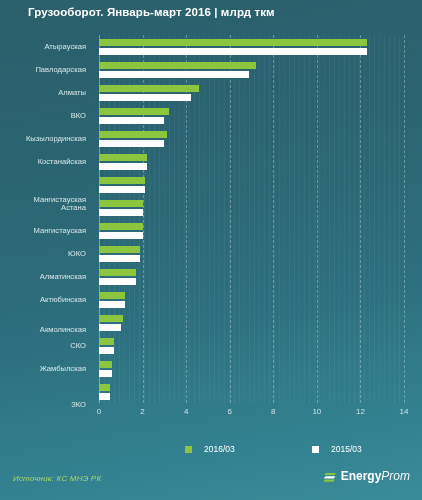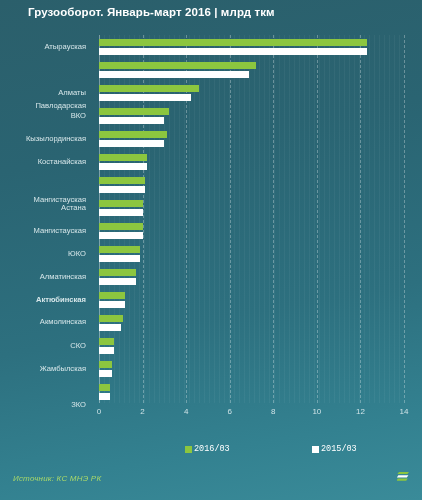--- a/index.html
+++ b/index.html
@@ -33,52 +33,52 @@
   .row{position:absolute;left:0;height:20px;}
   .bar{position:absolute;height:7px;left:0;border-radius:0;}
   .bar.g{background:#8cc63f;top:1px;}
   .bar.w{background:#ffffff;top:10px;}
   .ticks{position:absolute;left:0;top:372px;width:422px;height:14px;}
   .tick{
     position:absolute;top:0;font-size:8px;color:#cfe3e7;
     transform:translateX(-50%);white-space:nowrap;
   }
   .legend{position:absolute;left:0;top:444px;width:422px;height:14px;}
-  .lg-item{position:absolute;top:0;display:flex;align-items:center;gap:2px;font-size:8.5px;color:#ffffff;font-family:Liberation Mono, monospace;}
+  .lg-item{position:absolute;top:0;display:flex;align-items:center;gap:12px;font-size:8.5px;color:#ffffff;}
   .sw{width:7px;height:7px;display:inline-block;}
   .source{
     position:absolute;left:13px;top:474px;font-size:8px;font-style:italic;
     color:#a8d86a;letter-spacing:.2px;white-space:nowrap;
   }
   .logo{position:absolute;right:12px;top:469px;display:flex;align-items:center;gap:4px;}
   .logo-mark{width:13px;height:13px;position:relative;}
   .logo-text{font-size:12px;color:#ffffff;white-space:nowrap;}
   .logo-text b{font-weight:bold;}
   .logo-text i{font-style:italic;font-weight:normal;opacity:.95;}
 </style>
 </head>
 <body>
 
 <div class="title">Грузооборот. Январь-март  2016 | млрд ткм</div>
 
 <div class="plot-wrap">
   <div class="labels">
       <div class="lbl" style="top: 6.5px;">Атырауская</div>
-      <div class="lbl" style="top: 29.5px; margin-top: 36px;">Павлодарская</div>
+      <div class="lbl" style="top: 29.5px;">Павлодарская</div>
       <div class="lbl" style="top: 52.5px;">Алматы</div>
       <div class="lbl" style="top: 75.5px;">ВКО</div>
       <div class="lbl" style="top: 98.5px;">Кызылординская</div>
       <div class="lbl" style="top: 121.5px;">Костанайская</div>
       <div class="lbl" style="top: 160px;">Мангистауская</div>
       <div class="lbl" style="top: 167.5px;">Астана</div>
       <div class="lbl" style="top: 190.5px;">Мангистауская</div>
       <div class="lbl" style="top: 213.5px;">ЮКО</div>
       <div class="lbl" style="top: 236.5px;">Алматинская</div>
-      <div class="lbl" style="top: 259.5px; font-weight: bold;">Актюбинская</div>
-      <div class="lbl" style="top: 282px;">Акмолинская</div>
+      <div class="lbl" style="top: 259.5px;">Актюбинская</div>
+      <div class="lbl" style="top: 290px;">Акмолинская</div>
       <div class="lbl" style="top: 305.5px;">СКО</div>
       <div class="lbl" style="top: 328.5px;">Жамбылская</div>
       <div class="lbl" style="top: 365px; margin-left: 18px;">ЗКО</div>
     </div>
   <div class="axis-line"></div>
   <div class="plot">
       <div class="grid-major" style="left: 43.5714px;"></div>
       <div class="grid-major" style="left: 87.1429px;"></div>
       <div class="grid-major" style="left: 130.714px;"></div>
       <div class="grid-major" style="left: 174.286px;"></div>
@@ -176,13 +176,14 @@
 <div class="source">Источник: КС МНЭ РК</div>
 
 <div class="logo">
   <span class="logo-mark">
     <svg width="13" height="13" viewBox="0 0 13 13">
       <path d="M2 2 L12 2 L10.4 4.1 L0.4 4.1 Z" fill="#8cc63f"></path>
       <path d="M1.4 5.3 L11.4 5.3 L9.8 7.4 L-0.2 7.4 Z" fill="#ffffff"></path>
       <path d="M0.8 8.6 L10.8 8.6 L9.2 10.7 L-0.8 10.7 Z" fill="#8cc63f"></path>
     </svg>
   </span>
+  <span class="logo-text"><b>Energy</b><i>Prom</i></span>
 </div>
 
 </body></html>

